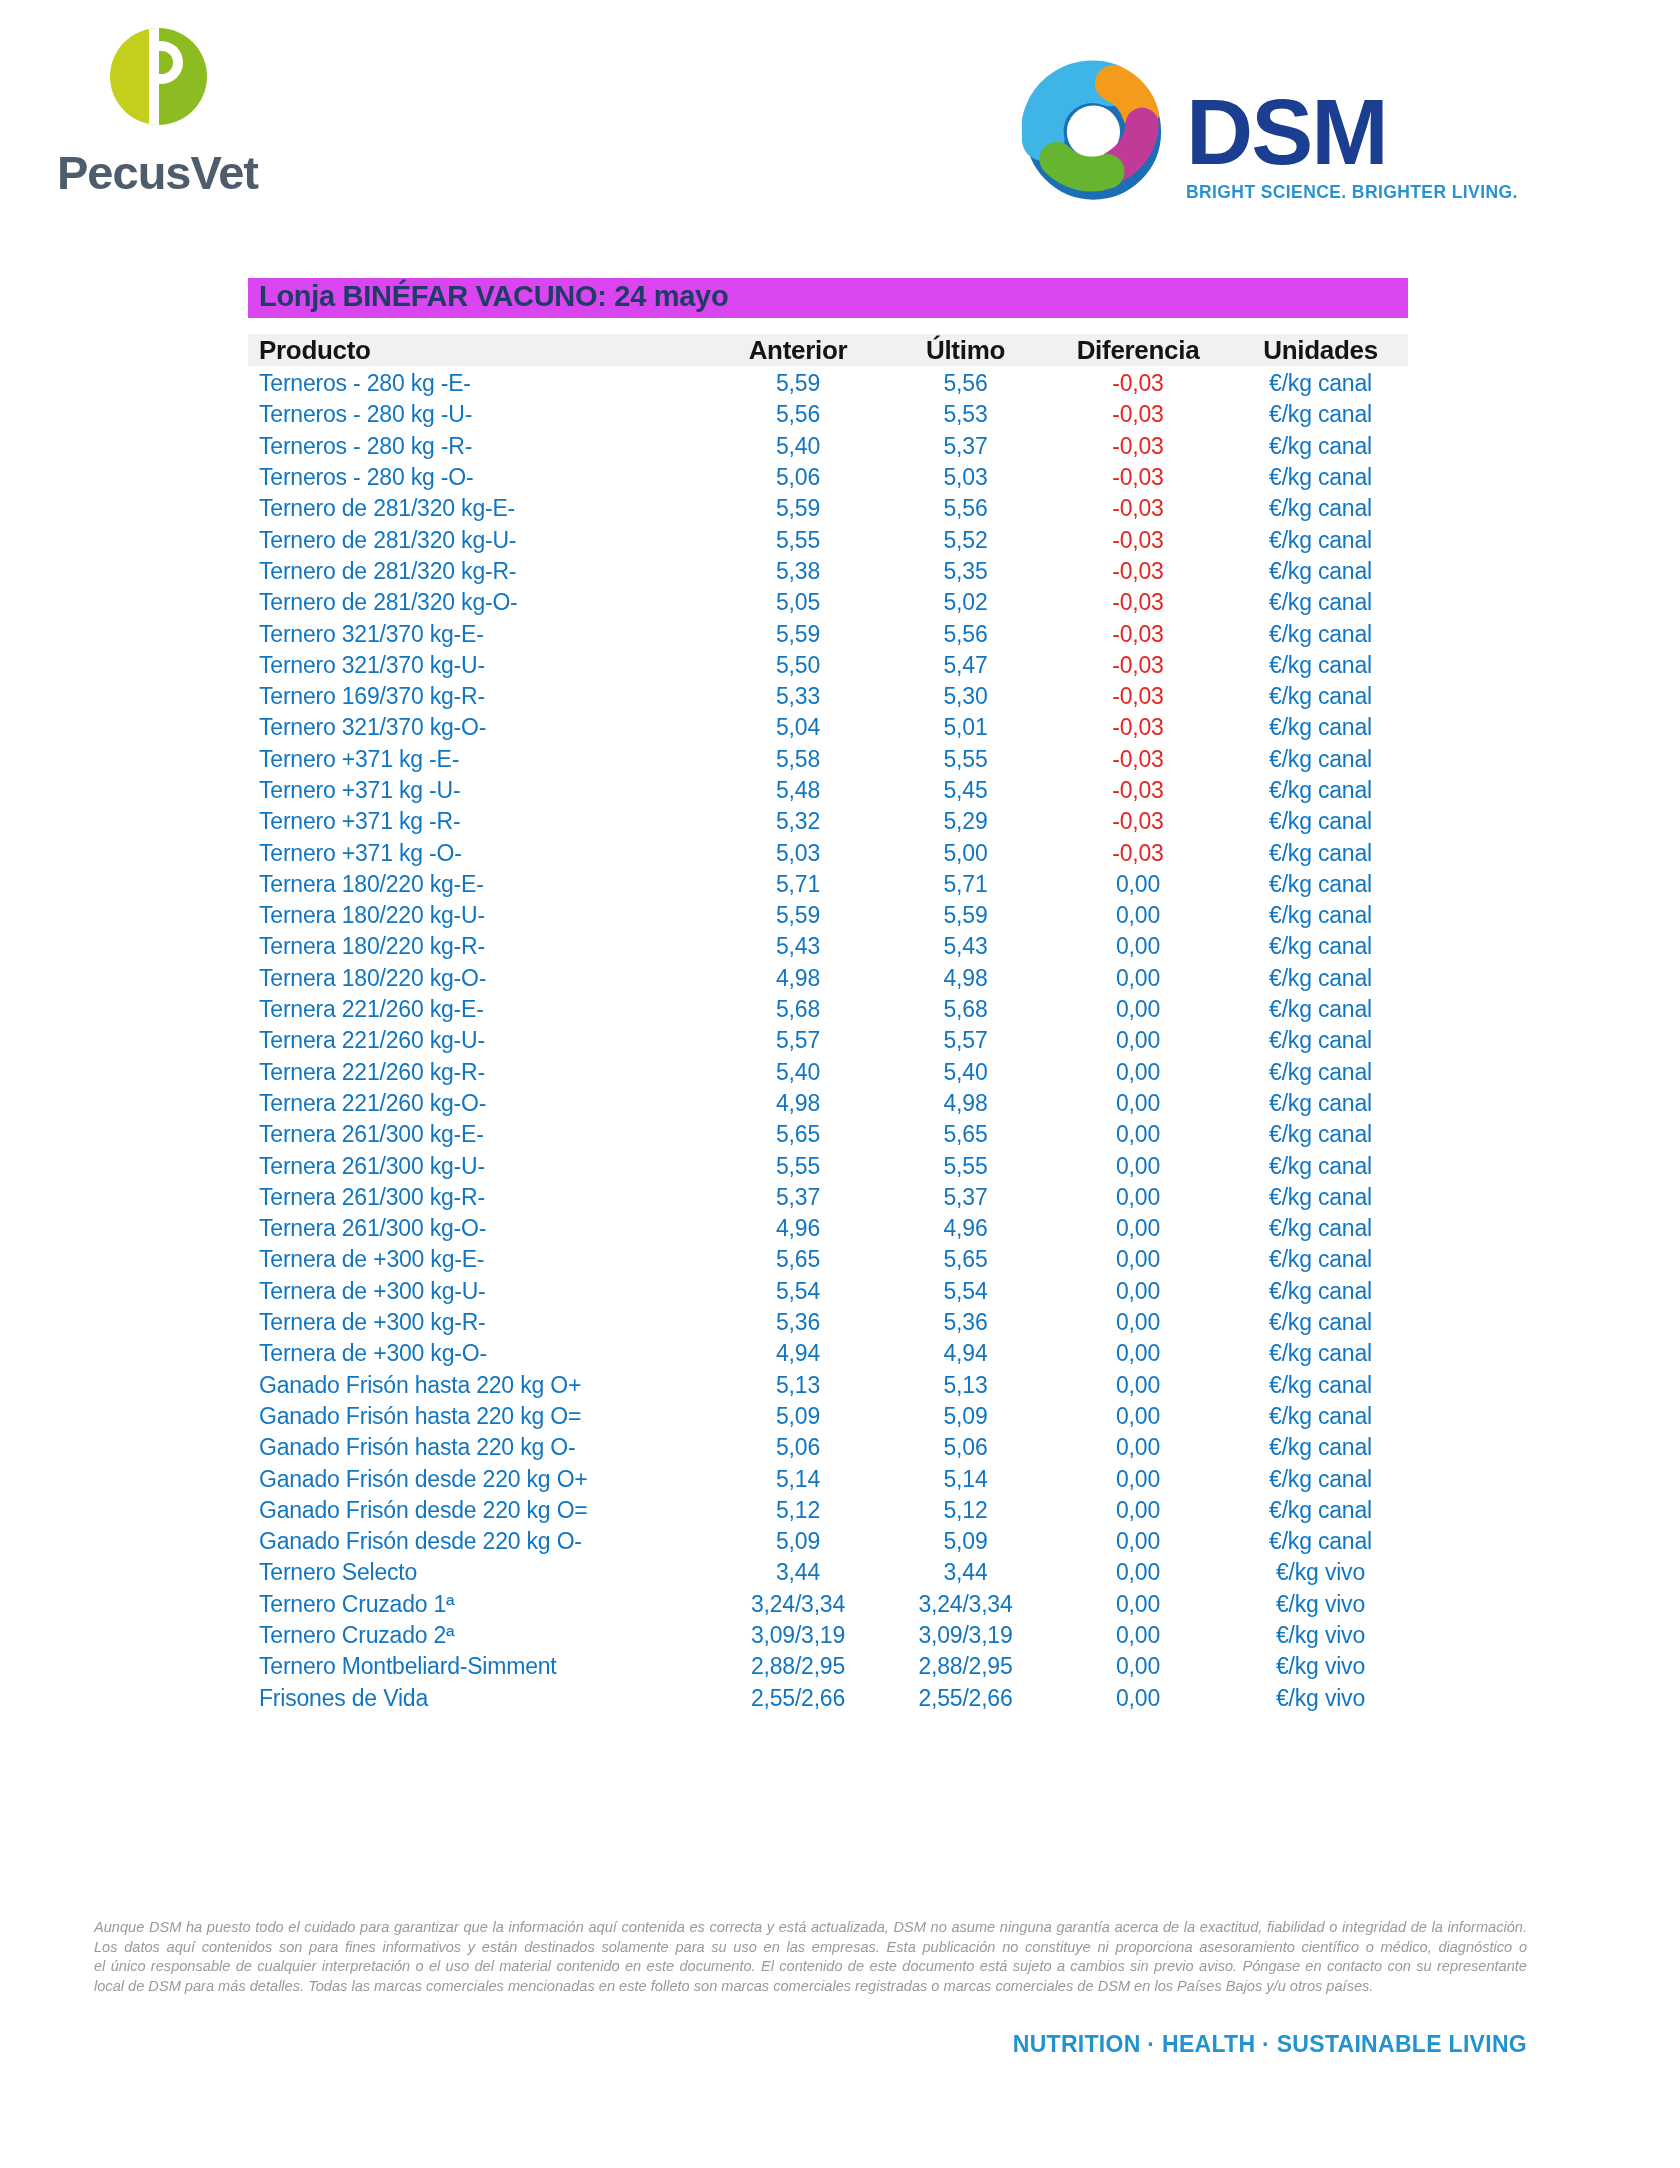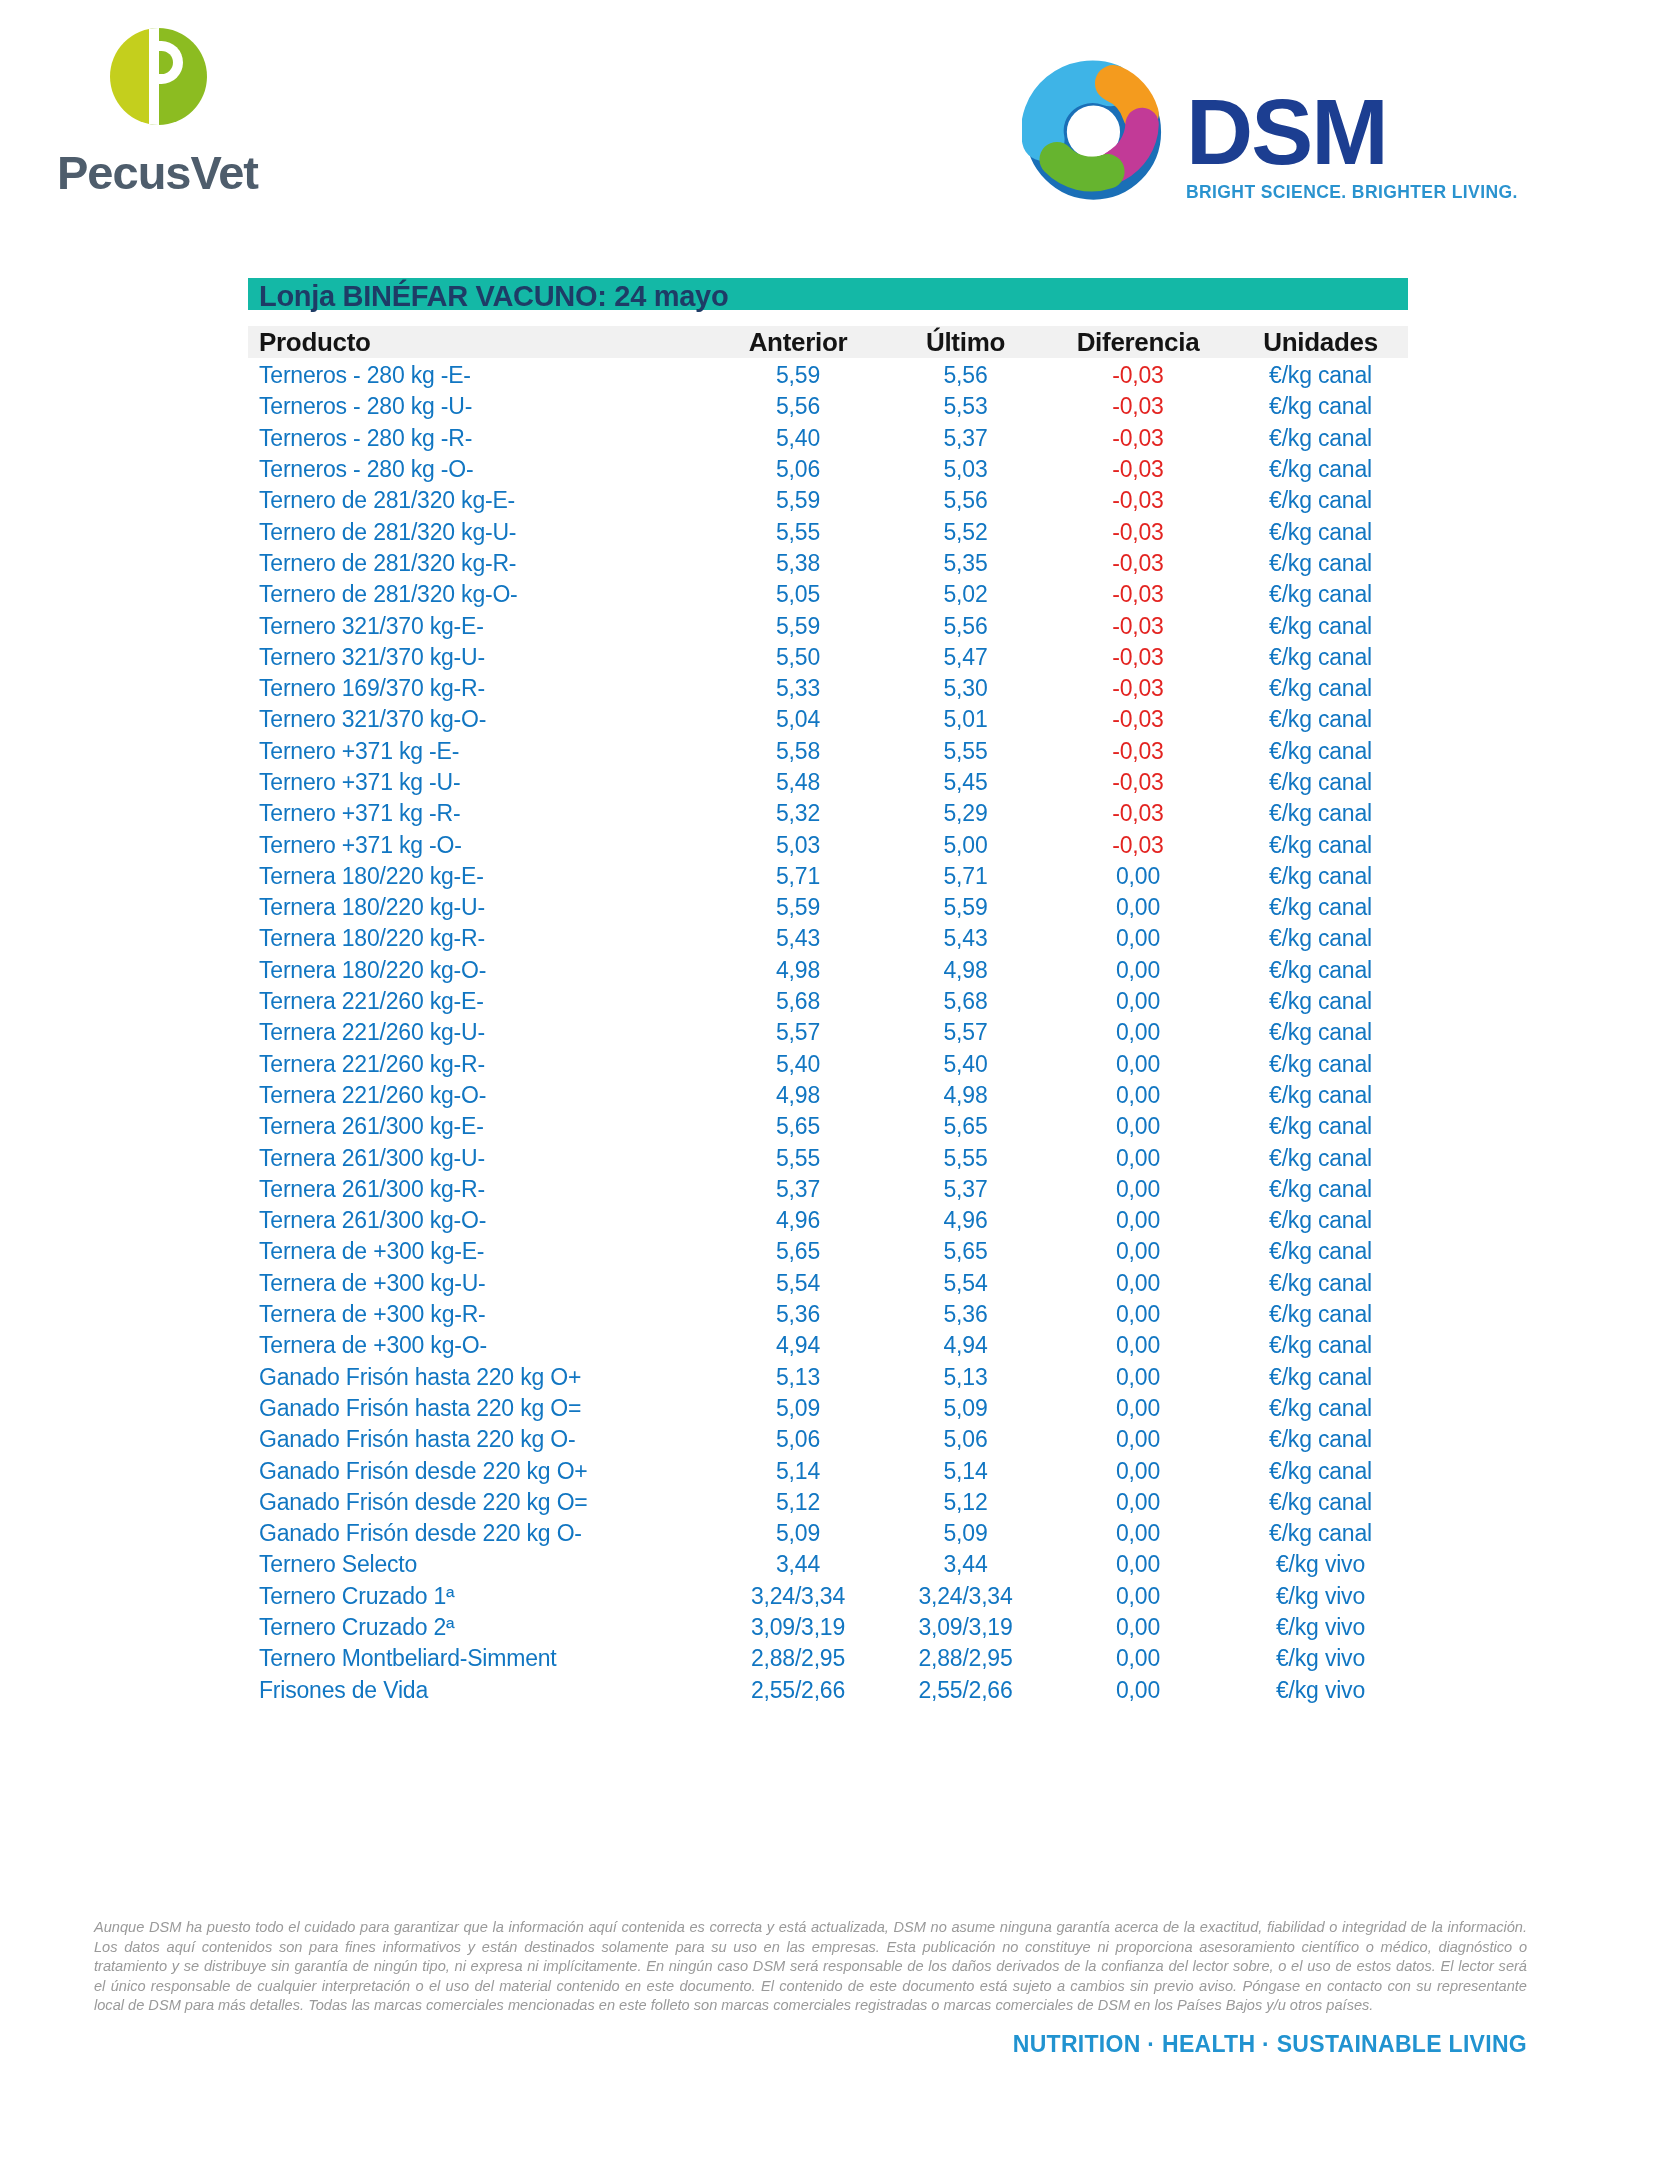--- a/index.html
+++ b/index.html
@@ -34,21 +34,21 @@
   .dsm-word {
     font-size:93px; font-weight:800; color:#1c3e91; line-height:0.95; letter-spacing:-2px;
   }
   .dsm-tag {
     margin-top:6px; font-size:17.5px; font-weight:bold; color:#2a93cf; letter-spacing:0.4px;text-align:right;
   }
 
   
   .ptable { position:absolute; left:248px; top:278px; width:1160px; }
   .t-title {
-    height:32px; background:#14b8a6; color:#1e3c66;
+    height:40px; background:#d946ef; color:#1e3c66;
     font-size:29px; font-weight:bold; line-height:36px; padding-left:11px; box-sizing:border-box;
     letter-spacing:-0.3px;
   }
   .t-head {
     display:grid; grid-template-columns:460px 180px 155px 190px 175px;
     background:#f1f1f1; margin-top:16px; height:32px; align-items:center;
     font-weight:bold; font-size:26px; color:#141414; letter-spacing:-0.3px;
   }
   .t-head .c-prod { padding-left:11px; text-align:left; }
   .t-head .c-num { text-align:center; }
@@ -411,19 +411,18 @@
           <div class="c-num">2,55/2,66</div>
           <div class="c-num">0,00</div>
           <div class="c-num">€/kg vivo</div>
         </div>
       </div>
   </section>
 
   <div class="disclaimer">
     <div class="dline">Aunque DSM ha puesto todo el cuidado para garantizar que la información aquí contenida es correcta y está actualizada, DSM no asume ninguna garantía acerca de la exactitud, fiabilidad o integridad de la información.</div>
     <div class="dline">Los datos aquí contenidos son para fines informativos y están destinados solamente para su uso en las empresas. Esta publicación no constituye ni proporciona asesoramiento científico o médico, diagnóstico o</div>
-    <div class="dline">tratamiento y se distribuye sin garantía de ningún tipo, ni expresa ni implícitamente. En ningún caso DSM será responsable de los daños derivados de la confianza del lector sobre, o el uso de estos datos. El lector será</div>
     <div class="dline">el único responsable de cualquier interpretación o el uso del material contenido en este documento. El contenido de este documento está sujeto a cambios sin previo aviso. Póngase en contacto con su representante</div>
     <div class="dline">local de DSM para más detalles. Todas las marcas comerciales mencionadas en este folleto son marcas comerciales registradas o marcas comerciales de DSM en los Países Bajos y/u otros países.</div>
   </div>
   <div class="tagline">NUTRITION · HEALTH · SUSTAINABLE LIVING</div>
 
 </div>
 
 </body></html>

